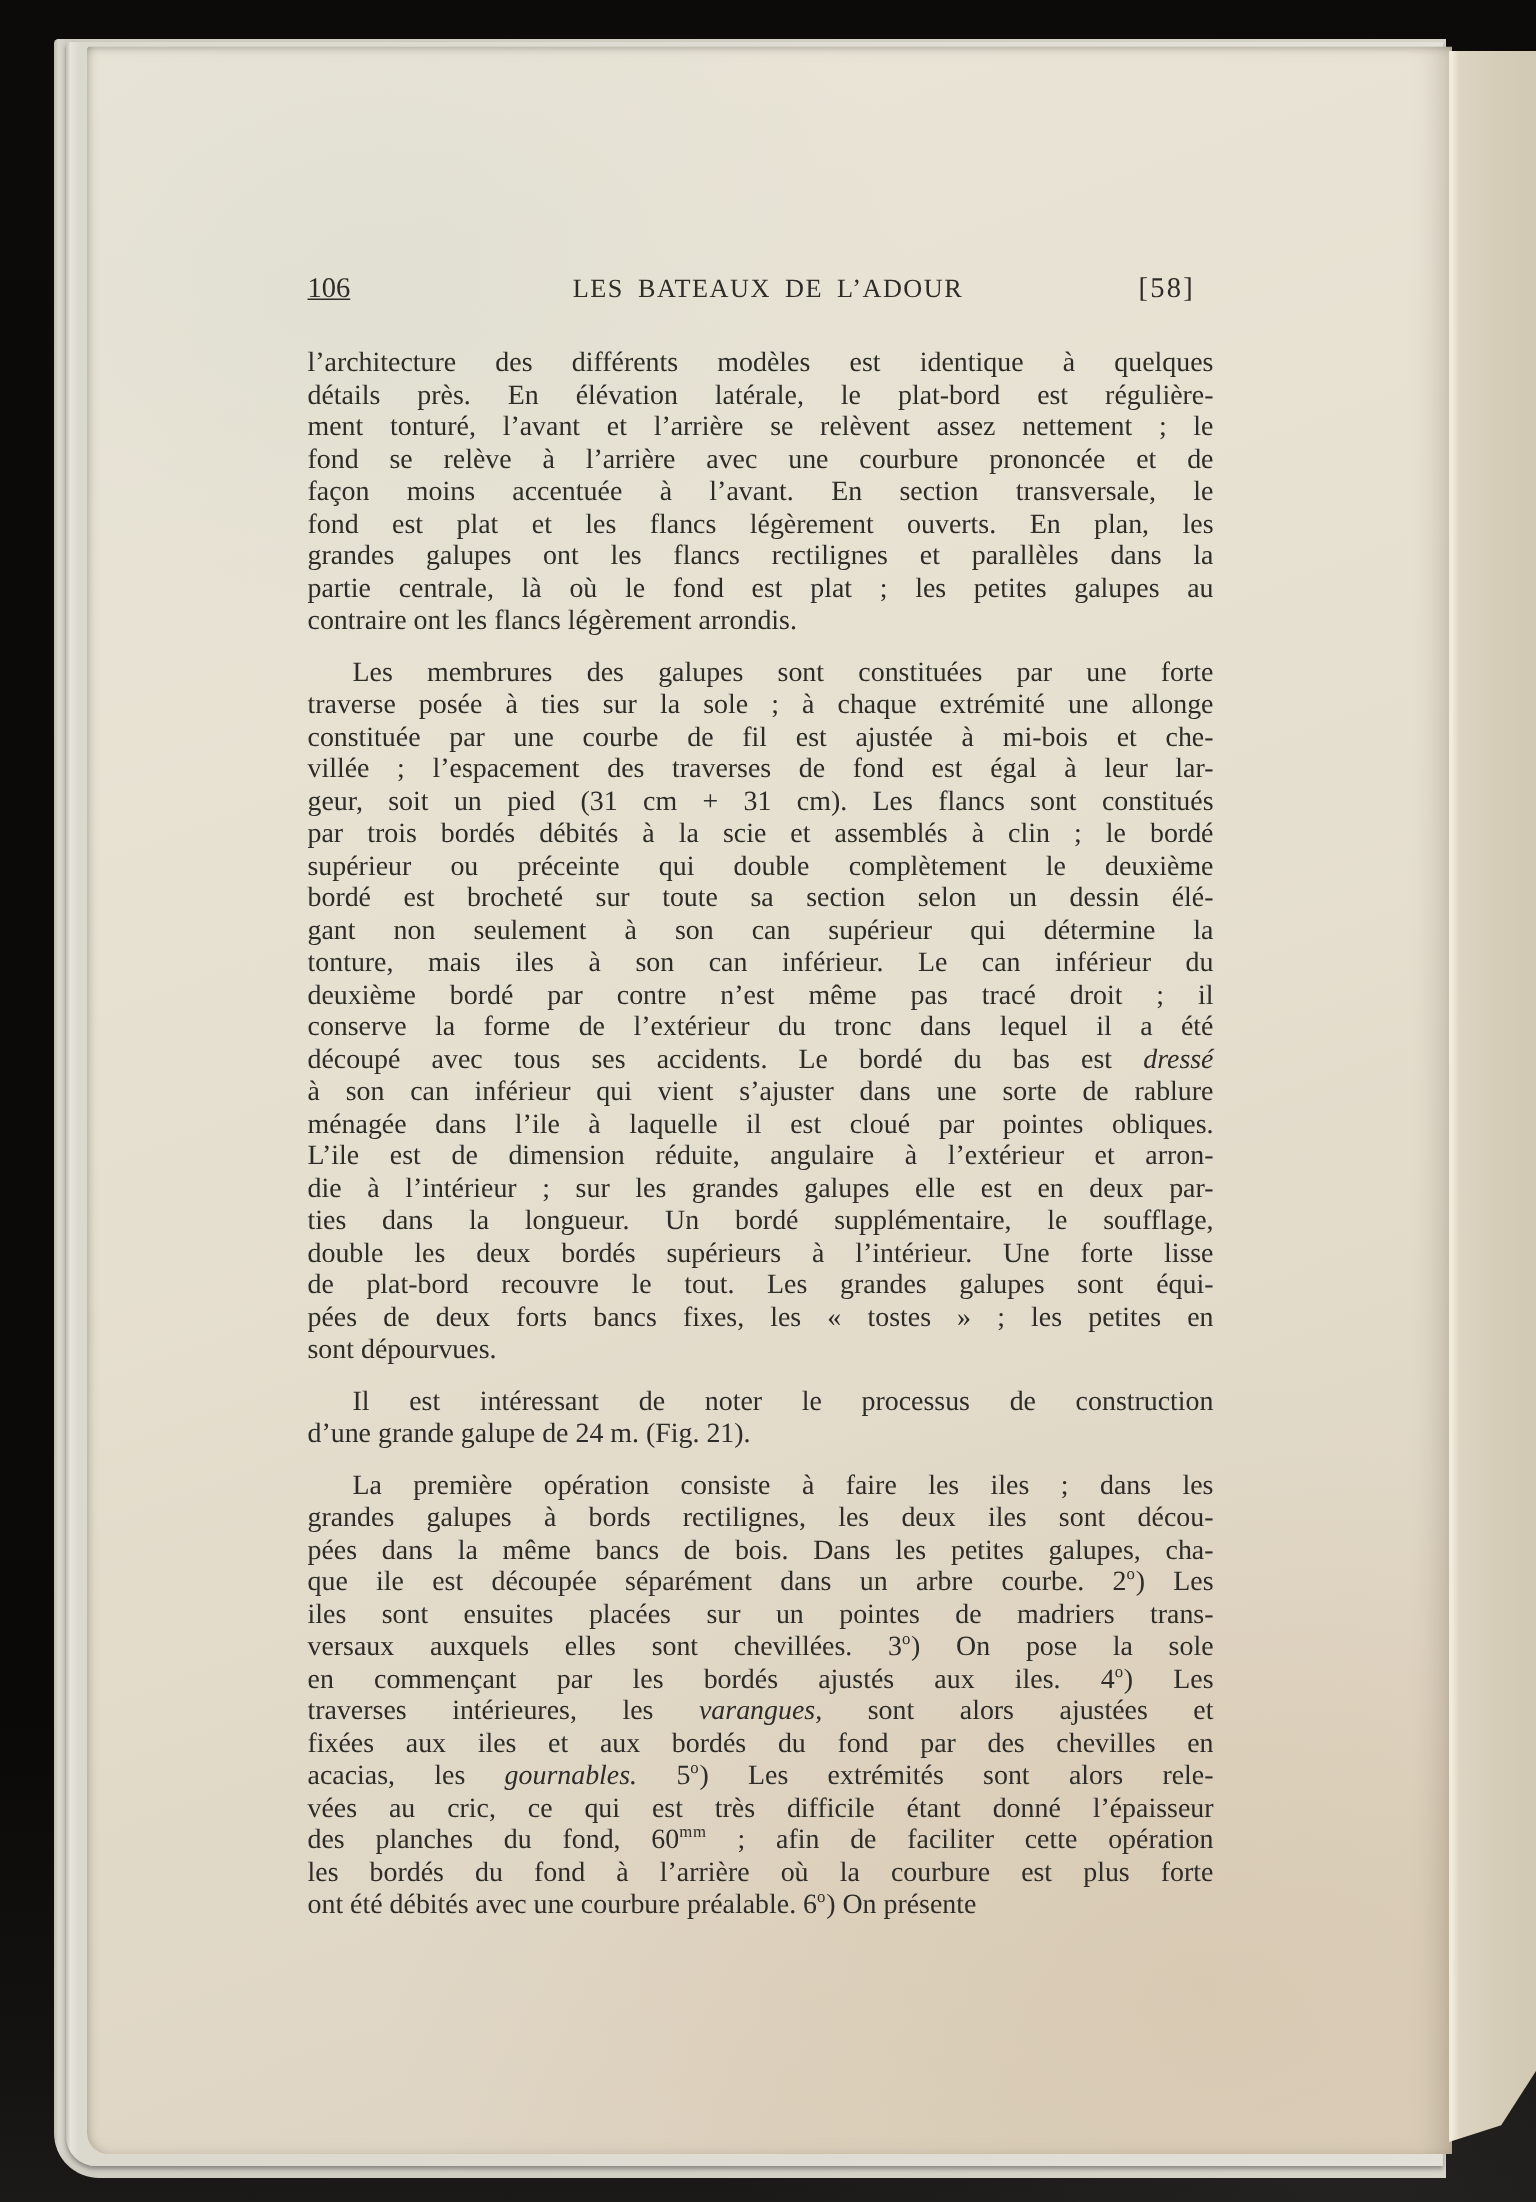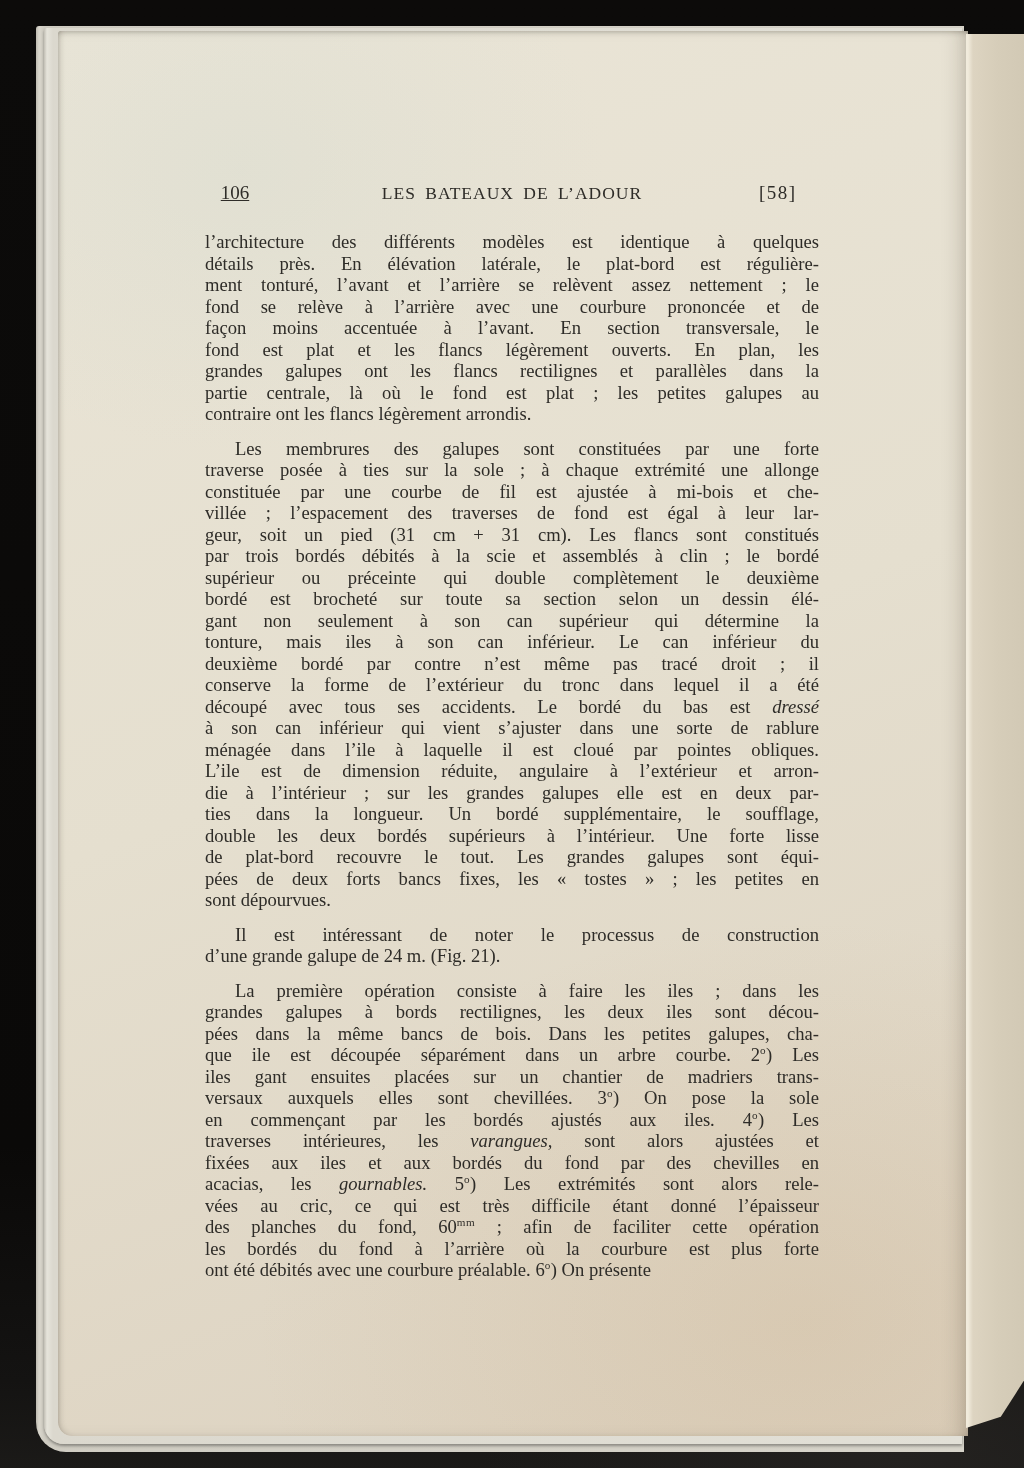--- a/index.html
+++ b/index.html
@@ -42,27 +42,27 @@
     box-shadow:-9px 0 12px -6px rgba(50,40,20,.55);
   }
   .page-header{
     position:absolute;left:147px;top:151px;width:614px;
     display:flex;justify-content:space-between;align-items:baseline;
     font-size:19px;
   }
   .running-title{
     flex:1;text-align:center;font-size:17.5px;letter-spacing:1px;word-spacing:4px;
   }
-  .page-number{min-width:60px;text-align:center;text-decoration:underline;}
+  .page-number{min-width:60px;text-align:left;text-decoration:underline;}
   .section-number{min-width:60px;text-align:left;letter-spacing:1.5px;}
   .content{
     position:absolute;left:147px;top:200px;width:614px;
     font-size:18.6px;line-height:21.5px;
   }
-  .para{margin:0 0 13px 0;}
+  .para{margin:0 10px 13px 0;}
   .para:last-child{margin-bottom:0;}
   .line{
     text-align:justify;
     text-align-last:justify;
     -moz-text-align-last:justify;
     white-space:normal;
   }
   .line.last{text-align-last:left;-moz-text-align-last:left;}
   .line.indent{text-indent:30px;}
   .line sup{font-size:60%;line-height:0;vertical-align:super;letter-spacing:.5px;}
@@ -119,21 +119,21 @@
       </div>
     <div class="para">
         <div class="line indent">Il est intéressant de noter le processus de construction</div>
         <div class="line last">d’une grande galupe de 24 m. (Fig. 21).</div>
       </div>
     <div class="para">
         <div class="line indent">La première opération consiste à faire les iles ; dans les</div>
         <div class="line">grandes galupes à bords rectilignes, les deux iles sont décou-</div>
         <div class="line">pées dans la même bancs de bois. Dans les petites galupes, cha-</div>
         <div class="line">que ile est découpée séparément dans un arbre courbe. 2<sup>o</sup>) Les</div>
-        <div class="line">iles gant ensuites placées sur un chantier de madriers trans-</div>
+        <div class="line">iles sont ensuites placées sur un pointes de madriers trans-</div>
         <div class="line">versaux auxquels elles sont chevillées. 3<sup>o</sup>) On pose la sole</div>
         <div class="line">en commençant par les bordés ajustés aux iles. 4<sup>o</sup>) Les</div>
         <div class="line">traverses intérieures, les <i>varangues,</i> sont alors ajustées et</div>
         <div class="line">fixées aux iles et aux bordés du fond par des chevilles en</div>
         <div class="line">acacias, les <i>gournables.</i> 5<sup>o</sup>) Les extrémités sont alors rele-</div>
         <div class="line">vées au cric, ce qui est très difficile étant donné l’épaisseur</div>
         <div class="line">des planches du fond, 60<sup>mm</sup> ; afin de faciliter cette opération</div>
         <div class="line">les bordés du fond à l’arrière où la courbure est plus forte</div>
         <div class="line last">ont été débités avec une courbure préalable. 6<sup>o</sup>) On présente</div>
       </div>

